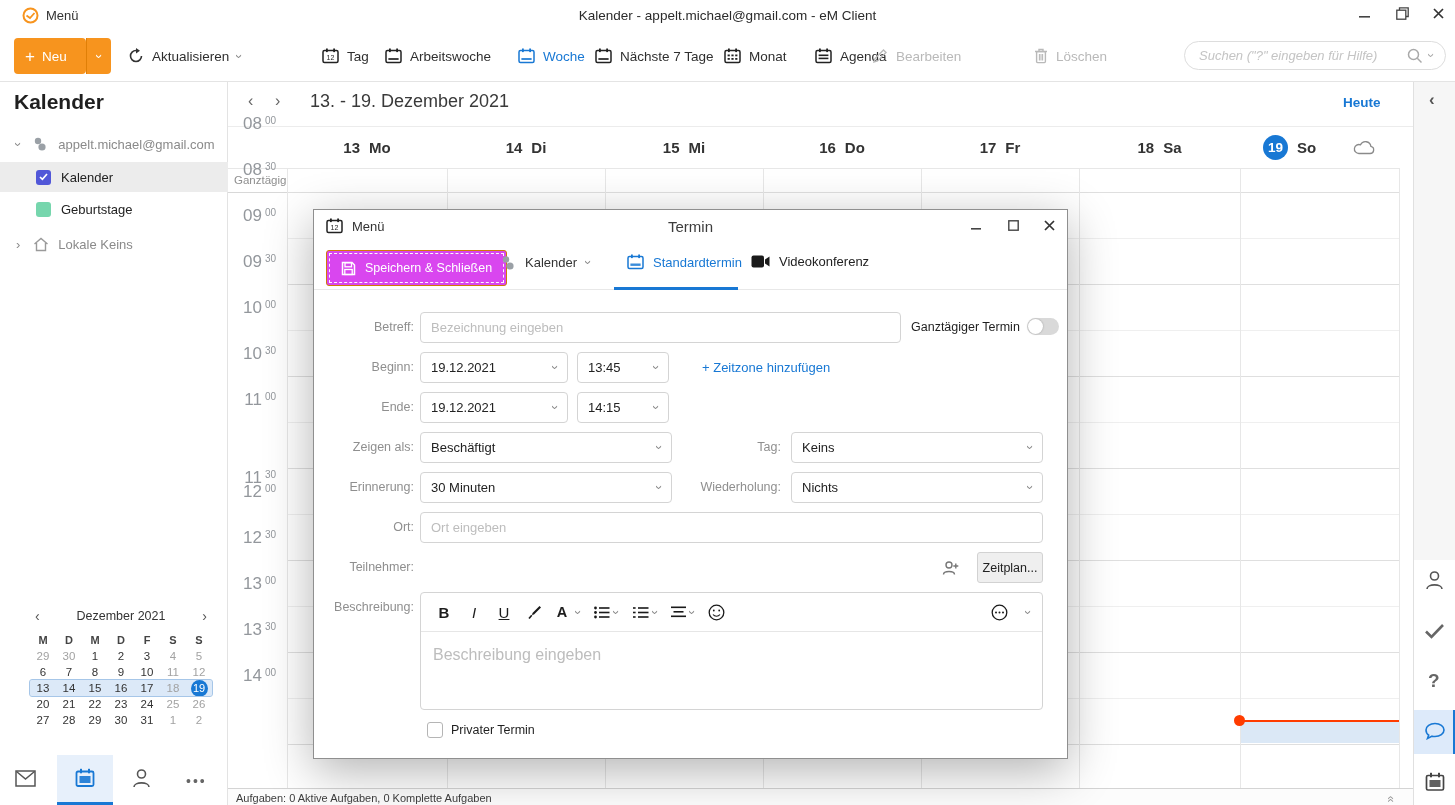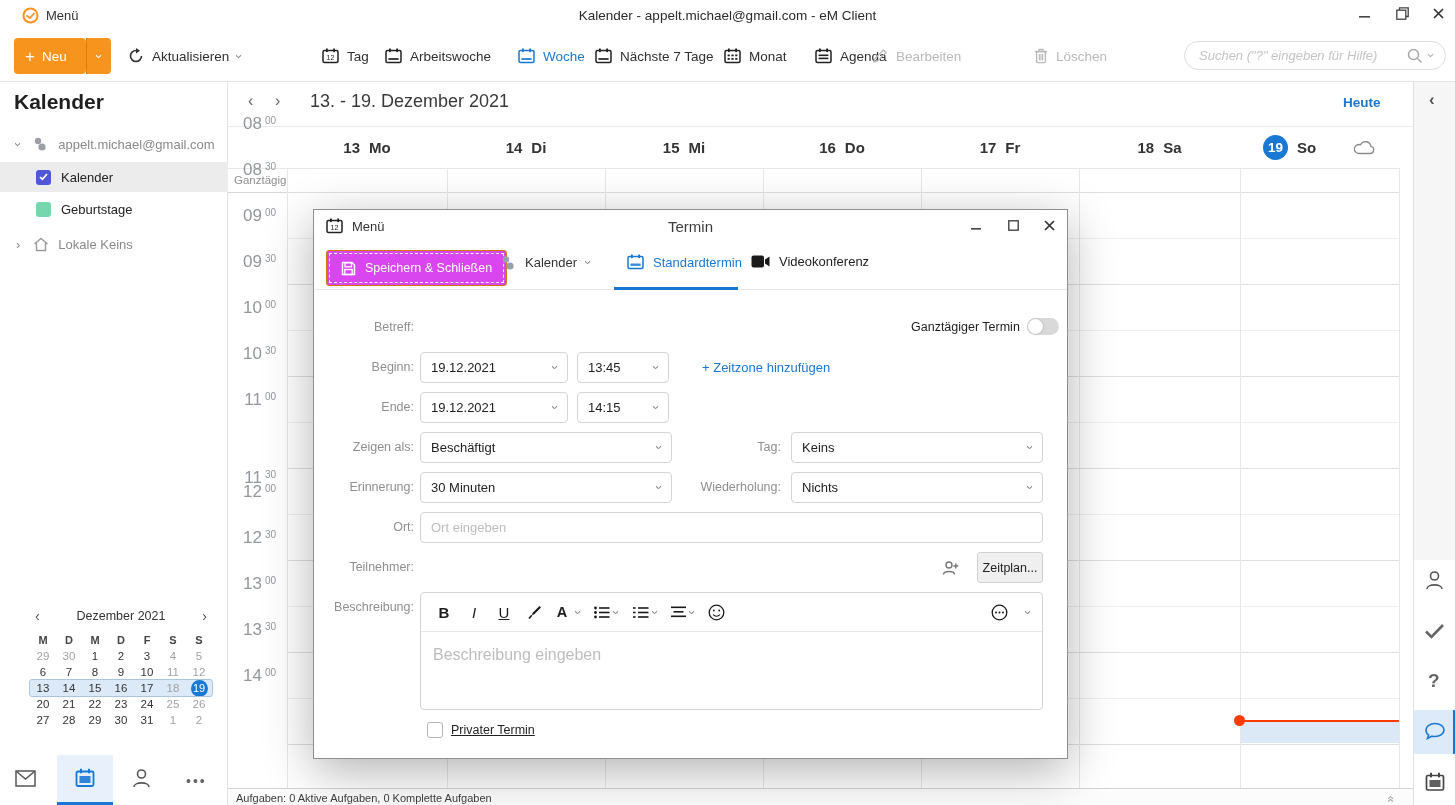--- a/index.html
+++ b/index.html
@@ -446,20 +446,21 @@
       <div class="a flex" style="left:437px;top:10px;gap:9px;">
         <svg width="19" height="13" viewBox="0 0 19 13">
           <rect x="0.5" y="0.5" width="12.5" height="12" rx="2" fill="#1a1a1a"></rect>
           <path d="M14 4.5 L18.5 1.5 V11.5 L14 8.5 Z" fill="#1a1a1a"></path>
         </svg>
         <span style="font-size:13px;color:#222;">Videokonferenz</span>
       </div>
     </div>
 
     <div class="a lbl" style="left:10px;top:110px;width:90px;">Betreff:</div>
+    <input class="a real" style="left: 106px; top: 102px; width: 481px; height: 31px;" placeholder="Bezeichnung eingeben">
     <div class="a nw" style="left:597px;top:110px;font-size:12.5px;color:#1f1f1f;">Ganztägiger Termin</div>
     <div class="a" style="left:713px;top:108px;width:32px;height:17px;border-radius:9px;background:#d9d9d9;">
       <div style="position:absolute;left:1px;top:1px;width:15px;height:15px;border-radius:50%;background:#fff;box-shadow:0 0 2px rgba(0,0,0,.3);"></div>
     </div>
 
     <div class="a lbl" style="left:10px;top:150px;width:90px;">Beginn:</div>
     <div class="a inpbox" style="left:106px;top:142px;width:148px;height:31px;">
       <span>19.12.2021</span>
         <span class="chev">›</span>
     </div>
@@ -562,17 +563,17 @@
             <circle cx="8.5" cy="8.5" r="1" fill="#1a1a1a"></circle>
             <circle cx="12" cy="8.5" r="1" fill="#1a1a1a"></circle>
         </svg>
         <span class="chev" style="position:absolute;right:12px;">›</span>
       </div>
       <div style="padding:14px 12px;font-size:16px;color:#bdbdbd;">Beschreibung eingeben</div>
     </div>
 
     <div class="a flex" style="left:113px;top:512px;gap:8px;">
       <span style="width:14px;height:14px;border:1px solid #b5b5b5;border-radius:3px;background:#fff;display:inline-block;"></span>
-      <span style="font-size:12.5px;color:#1f1f1f;text-decoration:underline;">Privater Termin</span>
+      <span style="font-size:12.5px;color:#1f1f1f;">Privater Termin</span>
     </div>
   </div>
 
 </div>
 
 </body></html>

